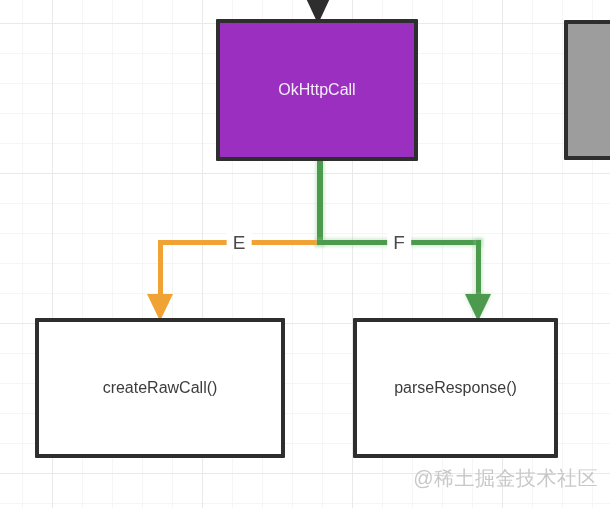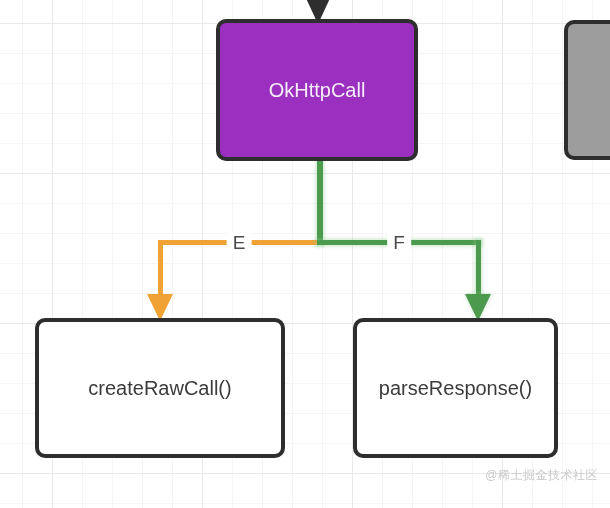--- a/index.html
+++ b/index.html
@@ -14,23 +14,23 @@
       linear-gradient(to bottom, #e9e9e9 1px, transparent 1px),
       linear-gradient(to right, #f5f5f5 1px, transparent 1px),
       linear-gradient(to bottom, #f5f5f5 1px, transparent 1px);
     background-size:150px 150px,150px 150px,30px 30px,30px 30px;
     background-position:52px 23px,52px 23px,22px 23px,22px 23px;
   }
   .node{
     position:absolute;
     box-sizing:border-box;
     border:4px solid #2e2e2e;
-    border-radius:10px;
+    border-radius:1px;
     display:flex;align-items:center;justify-content:center;
-    font-size:20px;color:#3c3c3c;
+    font-size:16px;color:#3c3c3c;
     background:#ffffff;
   }
   .node-okhttp{left:216px;top:19px;width:202px;height:142px;background:#9b2fc0;color:#f6ecfa;}
   .node-gray{left:564px;top:20px;width:96px;height:140px;background:#9d9d9d;}
   .node-create{left:35px;top:318px;width:250px;height:140px;justify-content:center;}
   .node-parse{left:353px;top:318px;width:205px;height:140px;text-align:right;}
 
   .seg{position:absolute;}
   .seg-orange{background:#f0a235;}
   .seg-green{background:#4c9a4e;box-shadow:0 0 3px 2px rgba(150,205,150,0.35);}
@@ -65,22 +65,22 @@
     background:#ffffff;
     padding:1px 6px;
     font-size:19px;color:#4a4a4a;
     line-height:1.1;
   }
   .edge-label-e{left:239px;top:243px;}
   .edge-label-f{left:399px;top:243px;}
 
   .watermark{
     position:absolute;
-    right:12px;bottom:24px;
-    font-size:12px;color:#c8c8c8;
+    right:12px;bottom:16px;
+    font-size:20px;color:#c8c8c8;
     letter-spacing:0.5px;
     user-select:none;
   }
 </style>
 </head>
 <body>
 
 <div class="canvas">
 
   <div class="arrowhead arrow-top"></div>

